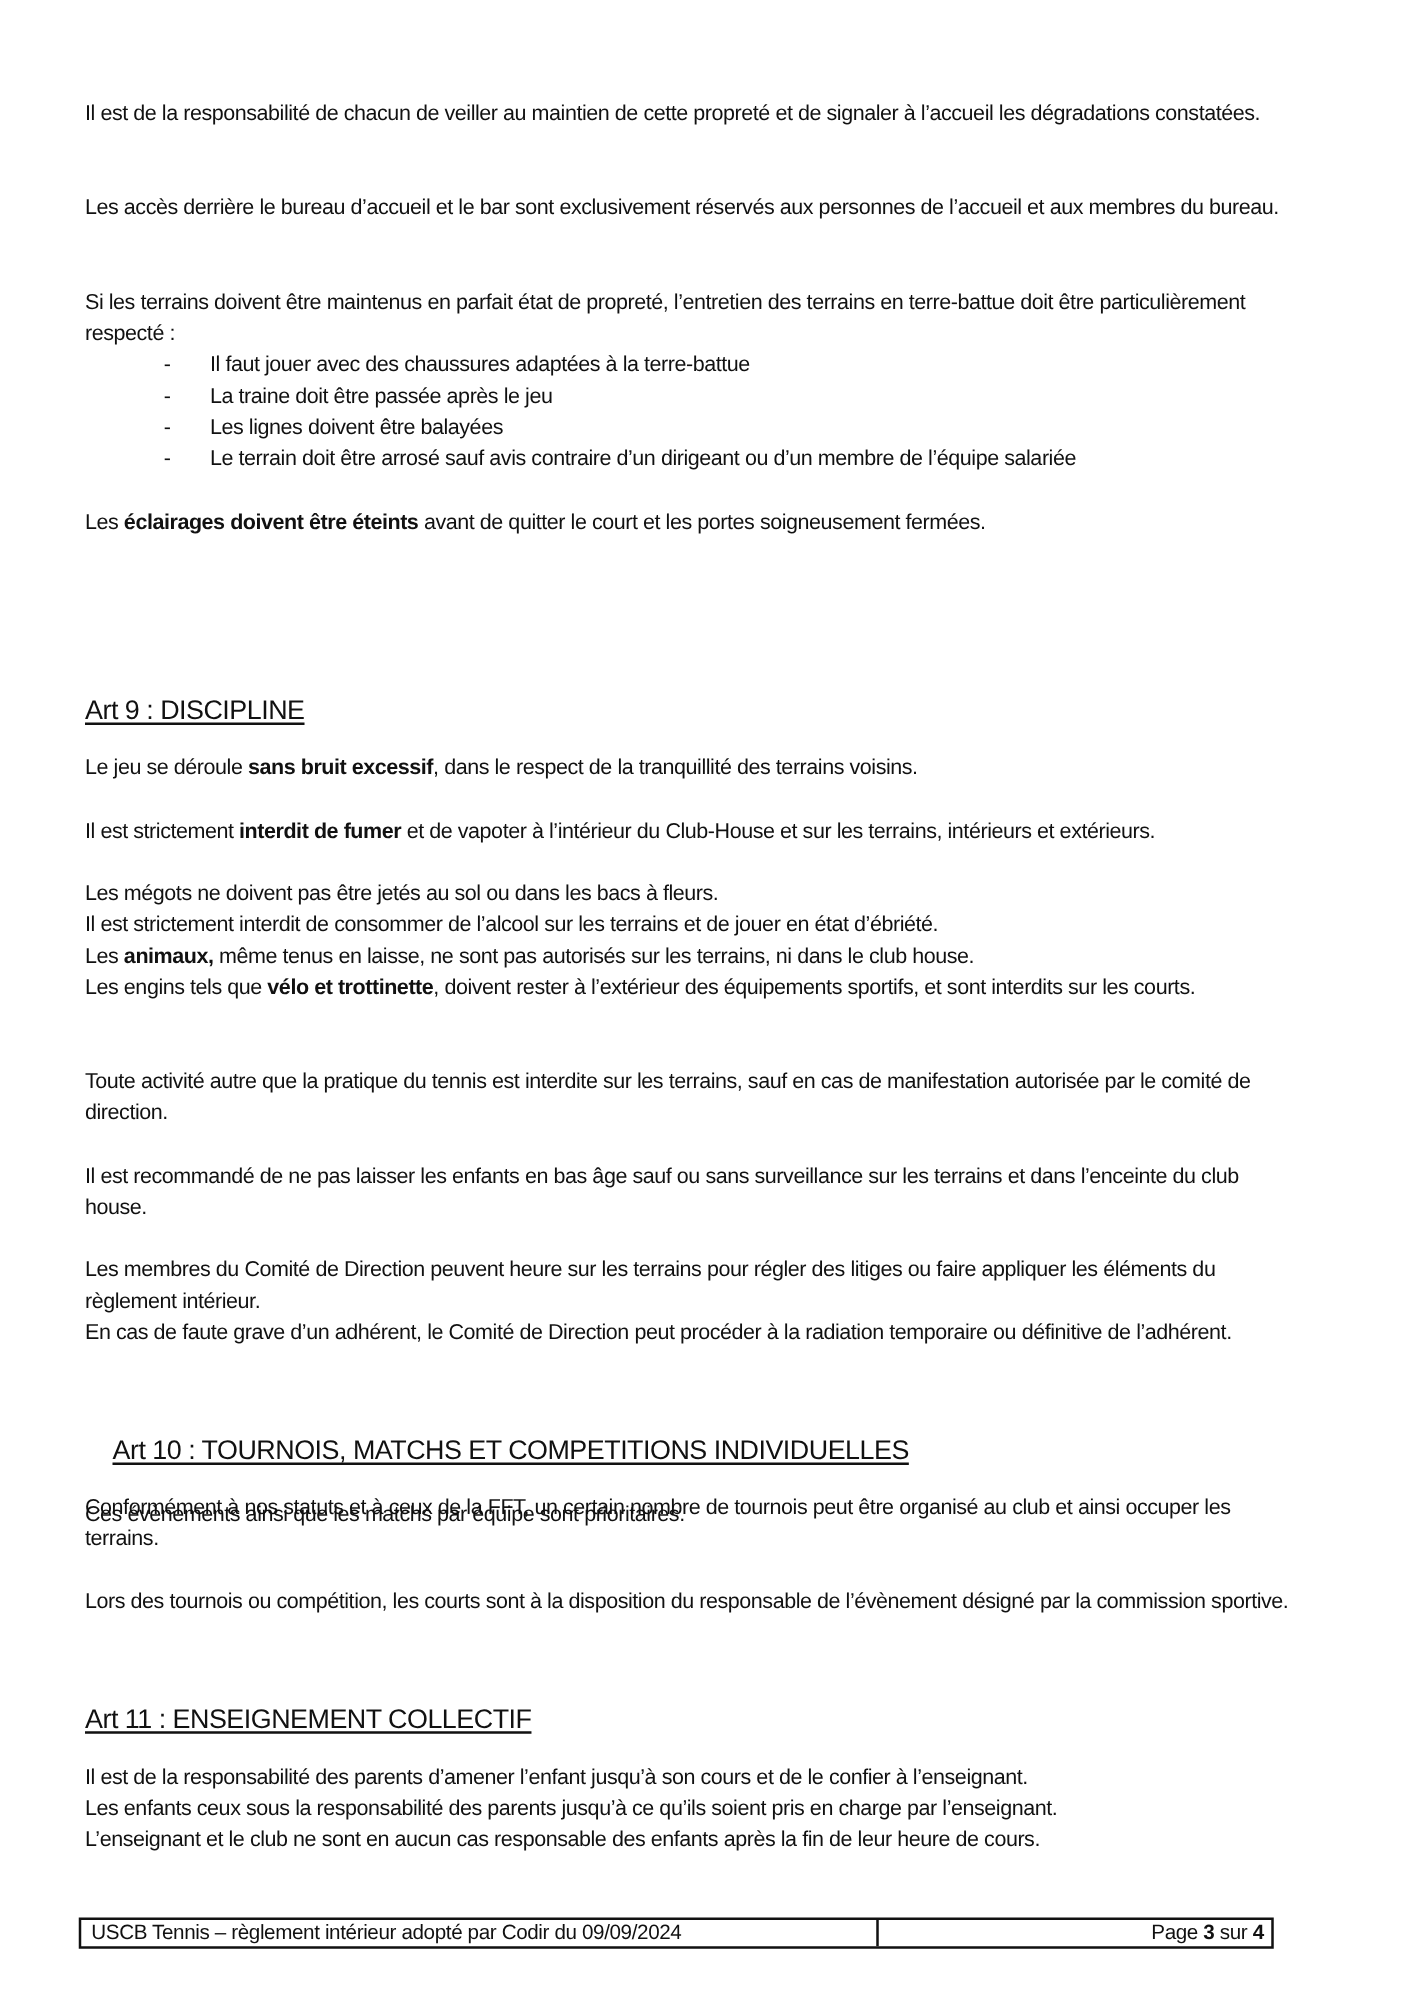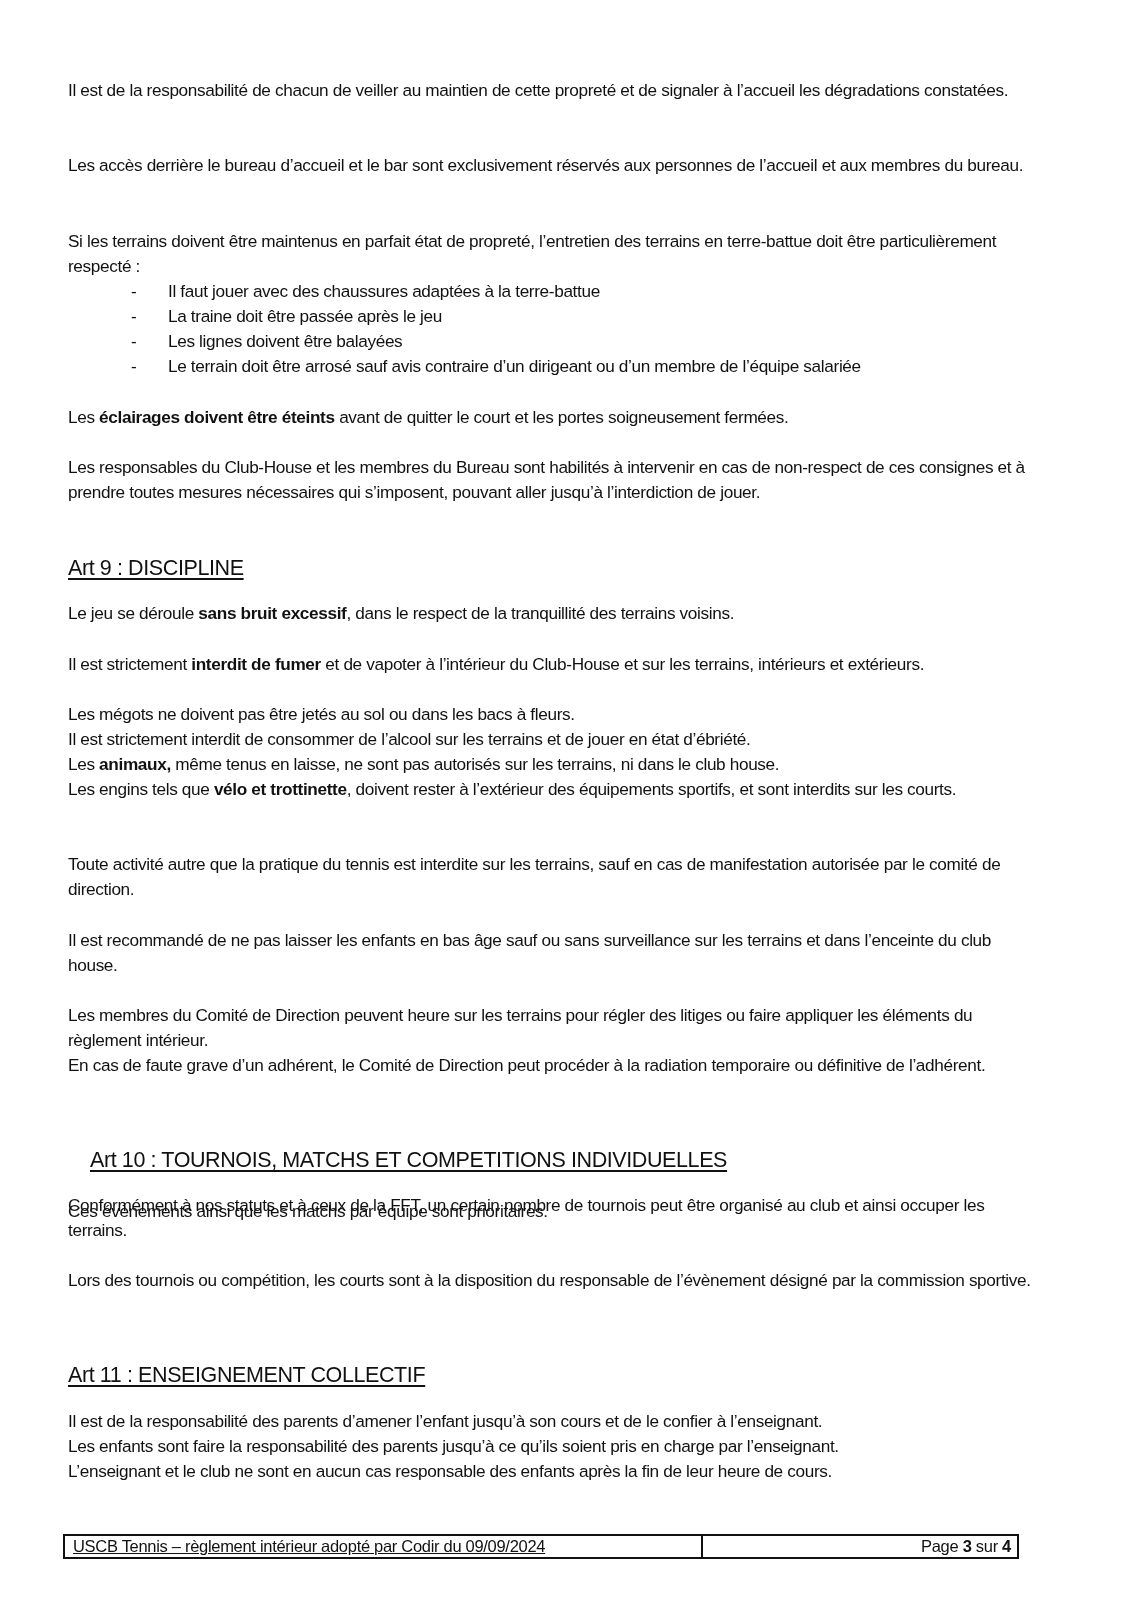--- a/index.html
+++ b/index.html
@@ -13,21 +13,21 @@
     .li { position: absolute; left: 131px; width: 900px; line-height: 25px; }
     .li .dash { position: absolute; left: 0; top: 0; }
     .li .txt { position: absolute; left: 37px; top: 0; white-space: nowrap; }
     .h { position: absolute; left: 68px; font-size: 21.5px; text-decoration: underline; text-underline-offset: 3px; text-decoration-thickness: 1.5px; letter-spacing: -0.4px; white-space: nowrap; }
     b { font-weight: bold; }
     .footer {
       position: absolute; left: 63px; top: 1534px; width: 956px; height: 25px;
       border: 2px solid #111; box-sizing: border-box; display: flex;
       font-size: 16.5px; letter-spacing: -0.3px;
     }
-    .footer .left { width: 638px; border-right: 2px solid #111; padding-left: 8px; line-height: 21px; box-sizing: border-box; white-space: nowrap; text-decoration: underline; }
+    .footer .left { width: 638px; border-right: 2px solid #111; padding-left: 8px; line-height: 21px; box-sizing: border-box; white-space: nowrap; }
     .footer .right { flex: 1; text-align: right; padding-right: 6px; line-height: 21px; white-space: nowrap; padding-left: 35px; }
   </style>
 </head>
 <body>
 
 <div class="page">
 
   <p class="p" style="top:78px;">Il est de la responsabilité de chacun de veiller au maintien de cette propreté et de signaler à l’accueil les dégradations constatées.</p>
   <p class="p" style="top:153px;">Les accès derrière le bureau d’accueil et le bar sont exclusivement réservés aux personnes de l’accueil et aux membres du bureau.</p>
   <p class="p" style="top:229px;">Si les terrains doivent être maintenus en parfait état de propreté, l’entretien des terrains en terre-battue doit être particulièrement respecté :</p>
@@ -44,21 +44,20 @@
     <span class="dash">-</span>
     <span class="txt">Les lignes doivent être balayées</span>
   </div>
   <div class="li" style="top:354px;">
     <span class="dash">-</span>
     <span class="txt">Le terrain doit être arrosé sauf avis contraire d’un dirigeant ou d’un membre de l’équipe salariée</span>
   </div>
 
   <p class="p" style="top:405px;"><span>Les </span><b>éclairages doivent être éteints</b><span> avant de quitter le court et les portes soigneusement fermées.</span></p>
 
-  <p class="p" style="top:455px;">Les responsables du Club-House et les membres du Bureau sont habilités à intervenir en cas de non-respect de ces consignes et à prendre toutes mesures nécessaires qui s’imposent, pouvant aller jusqu’à l’interdiction de jouer.</p>
 
   <div class="h" style="top:556px;">Art 9 : DISCIPLINE</div>
 
   <p class="p" style="top:601px;"><span>Le jeu se déroule </span><b>sans bruit excessif</b><span>, dans le respect de la tranquillité des terrains voisins.</span></p>
 
   <p class="p" style="top:652px;"><span>Il est strictement </span><b>interdit de fumer</b><span> et de vapoter à l’intérieur du Club-House et sur les terrains, intérieurs et extérieurs.</span></p>
   <p class="p" style="top:702px;">Les mégots ne doivent pas être jetés au sol ou dans les bacs à fleurs.</p>
   <p class="p" style="top:727px;">Il est strictement interdit de consommer de l’alcool sur les terrains et de jouer en état d’ébriété.</p>
   <p class="p" style="top:752px;"><span>Les </span><b>animaux,</b><span> même tenus en laisse, ne sont pas autorisés sur les terrains, ni dans le club house.</span></p>
   <p class="p" style="top:777px;"><span>Les engins tels que </span><b>vélo et trottinette</b><span>, doivent rester à l’extérieur des équipements sportifs, et sont interdits sur les courts.</span></p>
@@ -68,21 +67,21 @@
   <p class="p" style="top:1003px;">Les membres du Comité de Direction peuvent heure sur les terrains pour régler des litiges ou faire appliquer les éléments du règlement intérieur.</p>
   <p class="p" style="top:1053px;">En cas de faute grave d’un adhérent, le Comité de Direction peut procéder à la radiation temporaire ou définitive de l’adhérent.</p>
 
   <div class="h" style="top:1148px;margin-left:22px;">Art 10 : TOURNOIS, MATCHS ET COMPETITIONS INDIVIDUELLES</div>
   <p class="p" style="top:1193px;">Conformément à nos statuts et à ceux de la FFT, un certain nombre de tournois peut être organisé au club et ainsi occuper les terrains.</p>
   <p class="p" style="top:1199px;">Ces évènements ainsi que les matchs par équipe sont prioritaires.</p>
   <p class="p" style="top:1268px;">Lors des tournois ou compétition, les courts sont à la disposition du responsable de l’évènement désigné par la commission sportive.</p>
 
   <div class="h" style="top:1363px;text-align:right;">Art 11 : ENSEIGNEMENT COLLECTIF</div>
   <p class="p" style="top:1409px;">Il est de la responsabilité des parents d’amener l’enfant jusqu’à son cours et de le confier à l’enseignant.</p>
-  <p class="p" style="top:1434px;">Les enfants sont faire la responsabilité des parents jusqu’à ce qu’ils soient pris en charge par l’enseignant.</p>
+  <p class="p" style="top:1434px;">Les enfants ceux sous la responsabilité des parents jusqu’à ce qu’ils soient pris en charge par l’enseignant.</p>
   <p class="p" style="top:1459px;">L’enseignant et le club ne sont en aucun cas responsable des enfants après la fin de leur heure de cours.</p>
 
   <div class="footer">
     <div class="left">USCB Tennis – règlement intérieur adopté par Codir du 09/09/2024</div>
     <div class="right"><span>Page </span><b>3</b><span> sur </span><b>4</b></div>
   </div>
 
 </div>
 
 </body></html>

